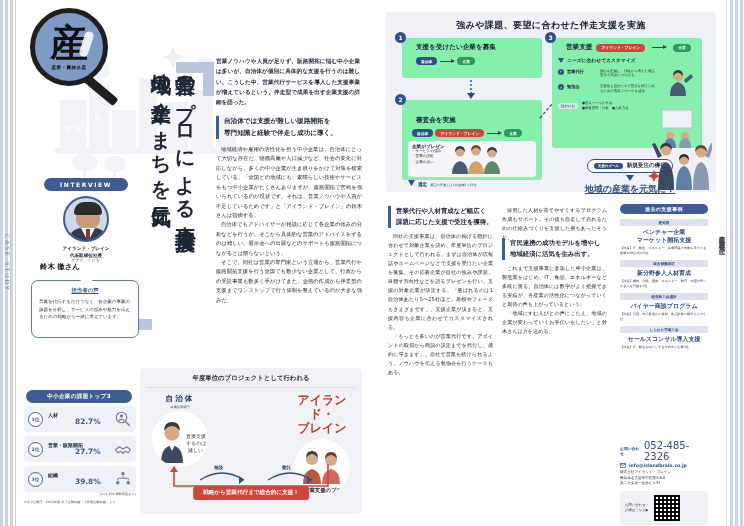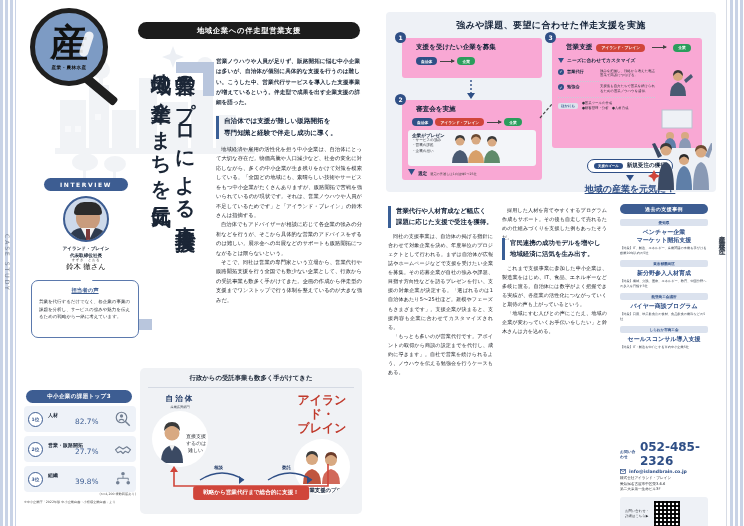--- a/index.html
+++ b/index.html
@@ -82,21 +82,21 @@
     position:absolute; left:63px; top:196px; width:46px; height:46px; border-radius:50%;
     background:#cdd9ea; border:2px solid #3d5d92; overflow:hidden;
   }
   .p-face { position:absolute; left:11px; top:7px; width:24px; height:25px; border-radius:50% 50% 46% 46%; background:#c99c7d; }
   .p-hair { position:absolute; left:9px; top:4px; width:28px; height:13px; border-radius:14px 14px 4px 4px; background:#2b2b2b; }
   .p-body { position:absolute; left:3px; top:30px; width:40px; height:18px; border-radius:14px 14px 0 0; background:#2f3b4e; }
   .p-shirt{ position:absolute; left:16px; top:30px; width:14px; height:14px; background:#f2f2f2; clip-path:polygon(50% 100%,0 0,100% 0); }
   .p-tie  { position:absolute; left:21px; top:31px; width:4px; height:12px; background:#7e3a3a; }
   .name-org { position:absolute; left:40px; top:246px; width:92px; text-align:center; font-size:4.6px; font-weight:700; color:#1b2636; line-height:1.5; }
   .name-kana { position:absolute; left:40px; top:258px; width:92px; text-align:center; font-size:3.4px; color:#444; letter-spacing:.6px; }
-  .name-main { position:absolute; left:40px; top:262px; width:92px; text-align:center; font-size:7.4px; font-weight:400; color:#111; }
+  .name-main { position:absolute; left:40px; top:262px; width:92px; font-size:7.4px; font-weight:700; color:#111; }
 
   
   .bubble {
     position:absolute; left:31px; top:280px; width:108px; min-height:58px;
     border:1px solid #5b79ad; border-radius:7px; background:#fff; padding:6px 7px 7px;
   }
   .bubble:before{ content:""; position:absolute; left:48px; top:-6px; width:11px; height:6px; background:#fff;
      border-left:1px solid #5b79ad; border-right:1px solid #5b79ad; clip-path:polygon(50% 0,100% 100%,0 100%); }
   .bubble-h { text-align:center; font-size:5.4px; font-weight:700; color:#3d5d92; text-decoration:underline; margin-bottom:4px; }
   .bubble-t { font-size:4.5px; line-height:1.72; color:#2b2f36; }
@@ -105,21 +105,21 @@
   .rank-pill {
     position:absolute; left:26px; top:390px; width:106px; height:13px; border-radius:7px;
     background:#3d5d92; color:#fff; font-size:5.6px; font-weight:700;
     display:flex; align-items:center; justify-content:center; letter-spacing:.3px;
   }
   .rank-list { position:absolute; left:24px; top:406px; width:112px; }
   .rank-row { position:relative; display:flex; align-items:center; gap:5px; background:#eef2f8; border-radius:4px; padding:3px 4px; margin-bottom:4px; height:26px; }
   .rank-badge { width:15px; height:15px; border-radius:50%; background:#fff; border:1px solid #3d5d92; color:#3d5d92; font-size:4.6px; font-weight:700; display:flex; align-items:center; justify-content:center; flex:0 0 auto; }
   .rank-txt { flex:1 1 auto; }
   .rank-label { font-size:5px; font-weight:700; color:#1b2636; line-height:1.2; }
-  .rank-val { font-size:7.4px; font-weight:400; color:#3d5d92; line-height:1.2;padding-left:27px; }
+  .rank-val { font-size:7.4px; font-weight:700; color:#3d5d92; line-height:1.2;padding-left:27px; }
   .rank-ico { width:18px; height:18px; flex:0 0 auto; opacity:.75; }
   .rank-note { position:absolute; left:24px; top:492px; width:112px; font-size:3.2px; color:#555; text-align:right; }
   .rank-src { position:absolute; left:24px; top:500px; width:112px; font-size:3.2px; color:#555; line-height:1.5; }
 
   
   .scheme {
     position:absolute; left:140px; top:368px; width:222px; height:146px;
     background:#f0f2f5; border-radius:5px; padding:6px 8px;
   }
   .scheme-title { text-align:center; font-size:6.4px; font-weight:700; color:#1b2636; padding-bottom:4px; border-bottom:1px solid #d5dae3; }
@@ -139,21 +139,21 @@
 
   
   .folio-left { position:absolute; left:4px; top:234px; font-size:6px; color:#7a8494; writing-mode:vertical-rl; letter-spacing:2px; }
 
   
   .diagram-card {
     position:absolute; left:14px; top:12px; width:330px; height:180px;
     background:#eef1f6; border-radius:4px; padding:7px 9px;
   }
   .diagram-title { text-align:center; font-size:9px; font-weight:700; color:#16243a; letter-spacing:.4px; }
-  .step { position:absolute; background:#f9a8d4; border-radius:3px; }
+  .step { position:absolute; background:#86efac; border-radius:3px; }
   .step-num {
     position:absolute; width:11px; height:11px; border-radius:50%; background:#2f4f86; color:#fff;
     font-size:6px; font-weight:700; display:flex; align-items:center; justify-content:center;
   }
   .step-h { font-size:6.6px; font-weight:700; color:#16243a; }
   .chip { display:inline-flex; align-items:center; justify-content:center; border-radius:6px; color:#fff; font-size:3.8px; font-weight:700; padding:1.5px 5px; }
   .chip.gov  { background:#2f4f86; }
   .chip.corp { background:#2a9d5c; }
   .chip.ib   { background:#d0453a; }
   .mini-arrow { display:inline-block; width:14px; height:1px; background:#444; position:relative; vertical-align:middle; margin:0 3px; }
@@ -186,21 +186,21 @@
 
   
   .case-pill { background:#3d5d92; color:#fff; font-size:5px; font-weight:700; text-align:center; border-radius:7px; padding:2px 0; letter-spacing:.4px; }
   .case-box { margin-top:5px; }
   .case-org { background:#dbe2ee; color:#2f4f86; font-size:3.6px; font-weight:700; text-align:center; border-radius:2px; padding:1.5px 0; }
   .case-title { font-size:6px; font-weight:700; color:#2f4f86; text-align:center; line-height:1.4; margin:2px 0 1px; }
   .case-desc { font-size:3.2px; color:#3a4350; line-height:1.5; }
 
   
   .contact-h { font-size:3.8px; font-weight:700; color:#2f4f86; }
-  .contact-tel { font-size:12px; font-weight:700; color:#2f4f86; }
+  .contact-tel { font-size:10px; font-weight:400; color:#2f4f86; }
   .contact-mail { font-size:4.6px; font-weight:700; color:#2f4f86; }
   .contact-addr { font-size:3.6px; color:#2b2f36; line-height:1.55; }
   .qr-box { display:flex; align-items:center; gap:5px; background:#eef1f6; border-radius:3px; padding:4px 5px; margin-top:4px; }
   .qr { width:26px; height:26px; background:
       repeating-linear-gradient(to right,#111 0 2px,#fff 2px 4px),
       repeating-linear-gradient(to bottom,#111 0 2px,#fff 2px 4px);
       background-blend-mode:multiply; flex:0 0 auto; }
   .qr-txt { font-size:3.4px; color:#2b2f36; line-height:1.5; }
 
   .folio-right { position:absolute; right:18px; top:230px; font-size:6.6px; font-weight:700; color:#3a4350; writing-mode:vertical-rl; letter-spacing:2px; }
@@ -244,21 +244,20 @@
 
     <div class="magnifier">
       <div class="mag-handle"></div>
       <div class="mag-circle">
         <div class="mag-kanji">産</div>
         <div class="mag-sub">産業・農林水産</div>
         <div class="mag-gloss"></div>
       </div>
     </div>
 
-    <div class="hdr-pill">地域企業への伴走型営業支援</div>
 
     <div class="corner-mark"></div>
     <div class="corner-mark2"></div>
 
     <div class="vtitle-wrap">
       <div class="vtitle vt-main">営業のプロによる直接支援で</div>
       <div class="vtitle vt-sub">地域の企業とまちを元気に。</div>
     </div>
 
     <div class="lead">営業ノウハウや人員が足りず、販路開拓に悩む中小企業は多いが、自治体が個別に具体的な支援を行うのは難しい。こうした中、営業代行サービスを導入した支援事業が増えているという。伴走型で成果を出す企業支援の詳細を語った。</div>
@@ -329,21 +328,21 @@
           <circle cx="5" cy="17" r="2.4" fill="#4a5a72"></circle>
           <circle cx="19" cy="17" r="2.4" fill="#4a5a72"></circle>
           <path d="M12 8 v3 M5 11 h14 M5 11 v3 M19 11 v3" stroke="#4a5a72" stroke-width="1.3" fill="none"></path>
         </svg>
       </div>
     </div>
     <div class="rank-note">(n=4,200 複数回答あり)</div>
     <div class="rank-src">※中小企業庁「2022年版 中小企業白書・小規模企業白書」より</div>
 
     <div class="scheme">
-      <div class="scheme-title">行政からの受託事業も数多く手がけてきた</div>
+      <div class="scheme-title">年度単位のプロジェクトとして行われる</div>
       <div class="scheme-row">
 
 
         <div class="node">
           <div class="node-h blue">自治体</div>
           <div class="node-sub" style="white-space:pre-line;">産業振興部門</div>
           <div class="node-circle">
             <svg viewBox="0 0 56 56" width="56" height="56">
               <circle cx="20" cy="22" r="7.5" fill="#d8a982"></circle>
               <path d="M12 20 q8 -10 16 0 q0 -9 -8 -9 q-8 0 -8 9z" fill="#3a3a3a"></path>
@@ -404,21 +403,21 @@
           <span class="mini-arrow"></span>
           <span class="chip corp">企業</span>
         </div>
       </div>
 
       <svg style="position:absolute; left:78px; top:68px; width:14px; height:20px;" viewBox="0 0 14 20">
         <path d="M7 0 V13" stroke="#2f4f86" stroke-width="1.4" stroke-dasharray="2 2"></path>
         <path d="M7 19 l-4 -6 8 0z" fill="#2f4f86"></path>
       </svg>
 
-      <div class="step" style="left:16px; top:88px; width:140px; height:80px; padding:5px 6px;">
+      <div class="step" style="left:16px; top:88px; width:140px; height:80px; padding:16px 6px;">
         <div class="step-num" style="left:-7px; top:-6px;">2</div>
         <div class="step-h" style="margin-left:8px;">審査会を実施</div>
         <div style="margin-top:4px; margin-left:4px; display:flex; align-items:center; flex-wrap:nowrap;">
           <span class="chip gov">自治体</span>
           <span class="chip ib" style="margin-left:2px;">アイランド・ブレイン</span>
           <span class="mini-arrow"></span>
           <span class="chip corp">企業</span>
         </div>
         <div class="pres-box" style="margin-top:4px; display:flex; gap:3px;">
           <div style="flex:0 0 auto;">

